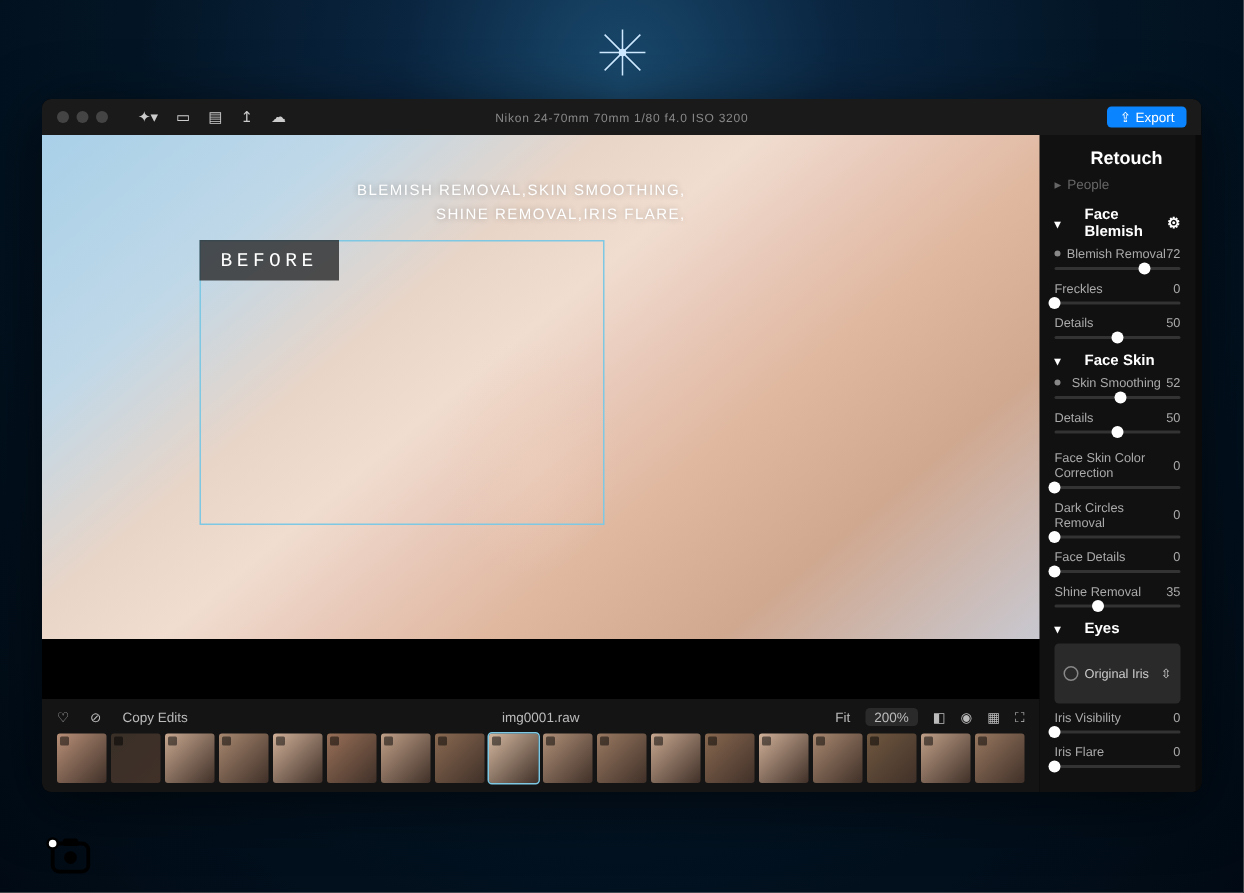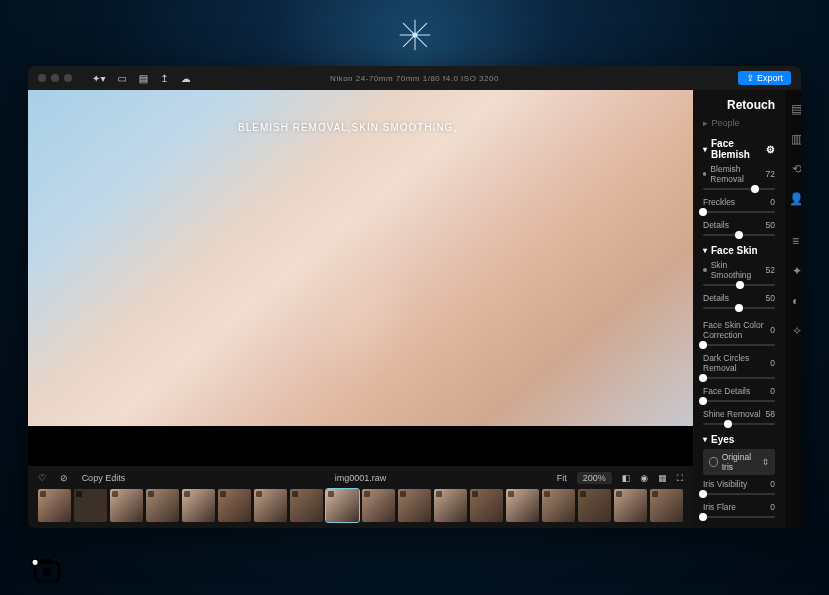--- a/index.html
+++ b/index.html
@@ -35,28 +35,28 @@
   .thumbs { display:flex; gap:3px; }
   .thumb { width:33px; height:33px; border-radius:2px; background:linear-gradient(135deg,#8a7060,#6a5040); flex-shrink:0; cursor:pointer; position:relative; }
   .thumb.sel { outline:1px solid #7ec8e3; }
   .thumb::after { content:''; position:absolute; top:2px; left:2px; width:6px; height:6px; border-radius:1px; background:rgba(0,0,0,.5); }
 
   .side { width:160px; background:#111; color:#ccc; font-size:9px; display:flex; }
   .panel { flex:1; padding:8px 10px; overflow:hidden; }
   .panel h3 { color:#fff; font-size:12px; font-weight:600; margin-bottom:6px;padding-left:24px; }
   .people { color:#666; font-size:9px; margin-bottom:10px; display:flex; align-items:center; gap:4px; }
   .sect { margin-top:6px; }
-  .sect-h { display:flex; align-items:center; gap:4px; color:#fff; font-weight:600; font-size:10px; margin:6px 0 4px; }
+  .sect-h { display:flex; align-items:center; gap:16px; color:#fff; font-weight:600; font-size:10px; margin:6px 0 4px; }
   .sect-h::before { content:'▾'; font-size:8px; }
   .row { display:flex; justify-content:space-between; align-items:center; font-size:8.5px; color:#aaa; margin:4px 0 1px; }
   .row .dot { width:4px; height:4px; border-radius:50%; background:#888; margin-right:4px; }
   .slider { height:8px; position:relative; margin-bottom:2px; }
   .slider .track { position:absolute; top:3px; left:0; right:0; height:2px; background:#333; border-radius:1px; }
   .slider .knob { position:absolute; top:0; width:8px; height:8px; background:#fff; border-radius:50%; transform:translateX(-50%); cursor:pointer; }
-  .select { background:#2a2a2a; border-radius:3px; padding:3px 6px; font-size:8.5px; color:#ccc; display:flex; align-items:center; gap:4px; margin:4px 0; }
+  .select { background:#2a2a2a; border-radius:3px; padding:15px 6px; font-size:8.5px; color:#ccc; display:flex; align-items:center; gap:4px; margin:4px 0; }
   .select .circ { width:10px; height:10px; border:1px solid #888; border-radius:50%; }
   .select .chev { margin-left:auto; }
 
   .rail { width:24px; background:#0a0a0a; display:flex; flex-direction:column; align-items:center; padding:12px 0; gap:16px; }
   .rail span { color:#888; font-size:12px; cursor:pointer; }
   .rail span.active { color:#fff; }
   .rail .group2 { margin-top:12px; display:flex; flex-direction:column; gap:16px; }
 
   .lens-badge { position:absolute; bottom:10px; left:30px; width:34px; height:30px; }
   .lens-badge svg { width:100%; height:100%; }
@@ -95,20 +95,24 @@
     </div>
   </div>
 
   <div class="workspace">
 
     <div class="canvas-area">
       <div class="canvas">
         <div class="face-hint"></div>
         <div class="overlay-text">
           <div>BLEMISH REMOVAL,SKIN SMOOTHING,</div>
+          <div>SHINE REMOVAL,IRIS FLARE,</div>
+        </div>
+        <div class="before-box">
+          <div class="before-label">BEFORE</div>
         </div>
       </div>
 
       <div class="filmbar">
         <div class="fb-top" style="position:relative;">
           <span>♡</span>
           <span>⊘</span>
           <span>Copy Edits</span>
           <span class="fn">img0001.raw</span>
           <div class="right">
@@ -225,21 +229,21 @@
               <div class="row">
                 <span>Face Details</span>
                 <span>0</span>
               </div>
               <div class="slider">
                 <div class="track"></div>
                 <div class="knob" style="left:0%"></div>
               </div>
               <div class="row">
                 <span>Shine Removal</span>
-                <span>58</span>
+                <span>35</span>
               </div>
               <div class="slider">
                 <div class="track"></div>
                 <div class="knob" style="left:35%"></div>
               </div>
             </div>
         </div>
 
         <div class="sect">
           <div class="sect-h">

